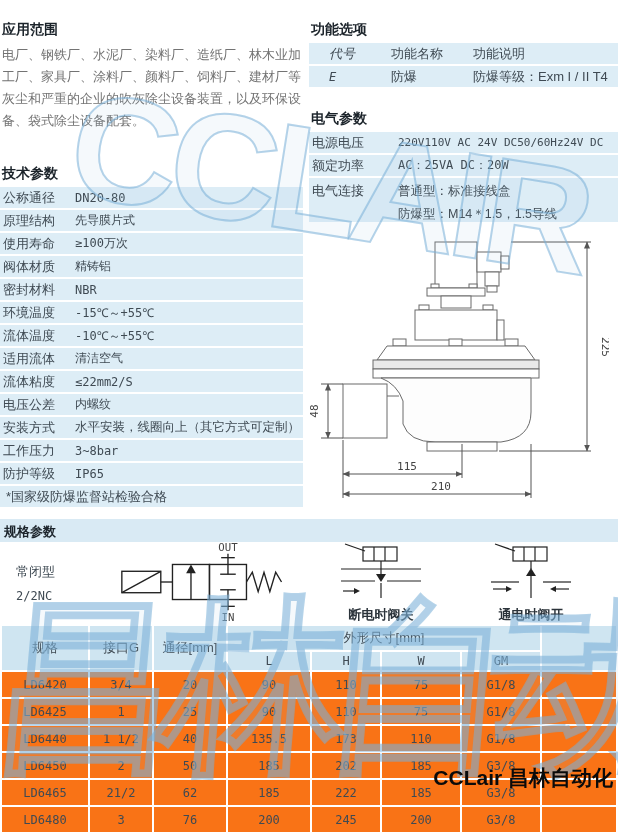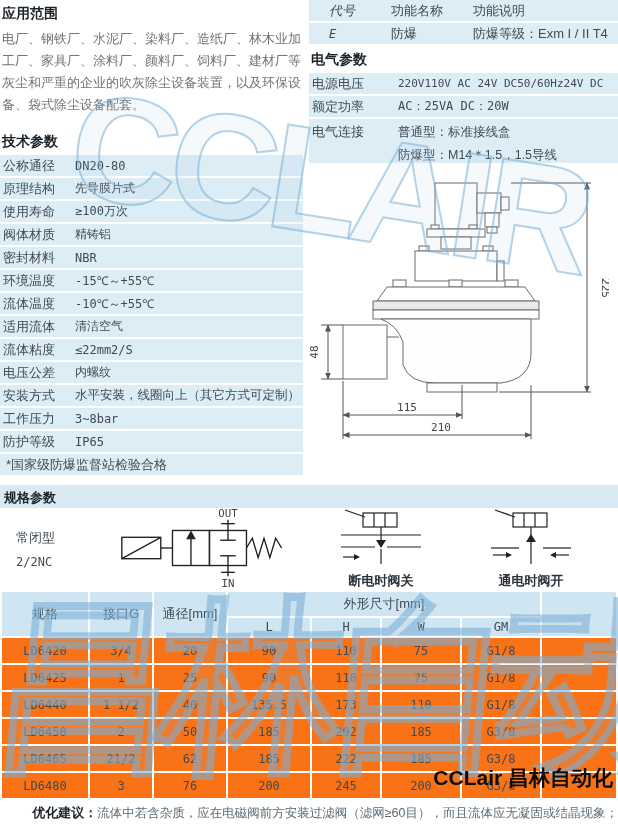--- a/index.html
+++ b/index.html
@@ -7,21 +7,21 @@
     width:618px;height:836px;position:relative;overflow:hidden;
     background:#fff;color:#3c4650;
     font-family:"Liberation Sans","DejaVu Sans",sans-serif;
     font-size:12px;
   }
   .columns{display:flex;align-items:flex-start;}
   .col-left{width:303px;flex-shrink:0;}
   .col-gap{width:6px;flex-shrink:0;}
   .col-right{width:309px;flex-shrink:0;}
 
-  .sec-h{font-size:14px;font-weight:bold;color:#1c242b;padding:5px 2px 4px 2px;}
+  .sec-h{font-size:14px;font-weight:bold;color:#1c242b;padding:21px 2px 4px 2px;}
   .app-text{font-size:13px;line-height:22px;color:#737373;padding:1px 2px 0 2px;}
 
   .param-row{background:#ddedf6;margin-bottom:2px;height:21px;display:flex;align-items:center;}
   .p-label{width:72px;padding-left:3px;flex-shrink:0;font-size:13px;color:#3f4a53;}
   .p-value{font-family:"DejaVu Sans Mono","Liberation Mono",monospace;font-size:12px;color:#3f4a53;white-space:nowrap;}
 
   .e-label{width:86px;padding-left:3px;flex-shrink:0;font-size:13px;color:#3f4a53;}
   .param-row.tall{height:44px;align-items:flex-start;}
   .param-row.tall .e-label{padding-top:3px;}
   .v2{padding-top:3px;line-height:20px;}
@@ -128,20 +128,21 @@
     <div class="param-row">
         <span class="p-label">防护等级</span>
         <span class="p-value">IP65</span>
       </div>
     <div class="note-row">*国家级防爆监督站检验合格</div>
   </div>
 
   <div class="col-gap"></div>
 
   <div class="col-right">
+    <div class="sec-h">功能选项</div>
     <div class="func-row">
       <span class="f-c1">代号</span>
       <span class="f-c2">功能名称</span>
       <span class="f-c3">功能说明</span>
     </div>
     <div class="func-row">
       <span class="f-c1 mono">E</span>
       <span class="f-c2">防爆</span>
       <span class="f-c3">防爆等级：Exm I / II T4</span>
     </div>

